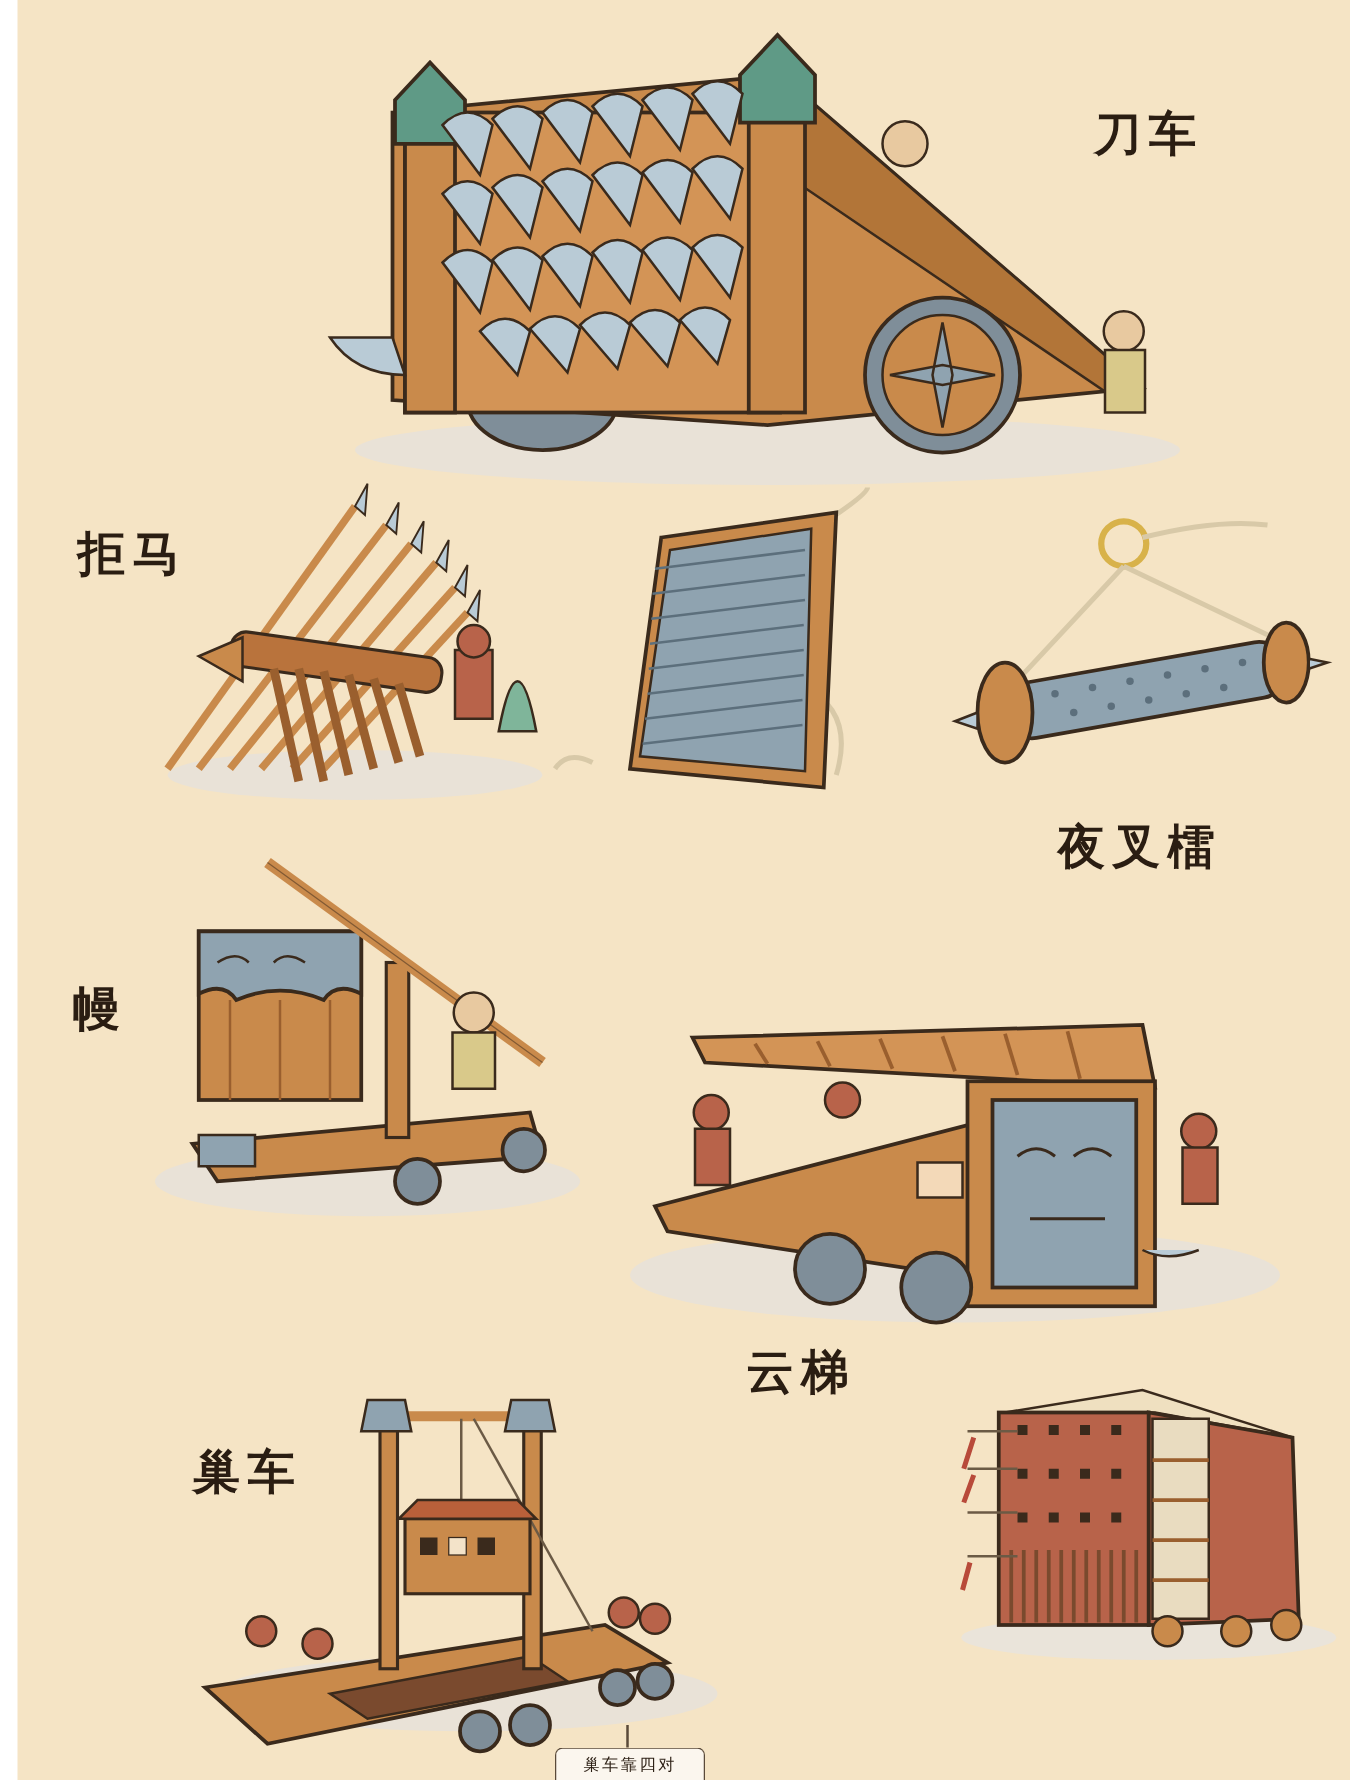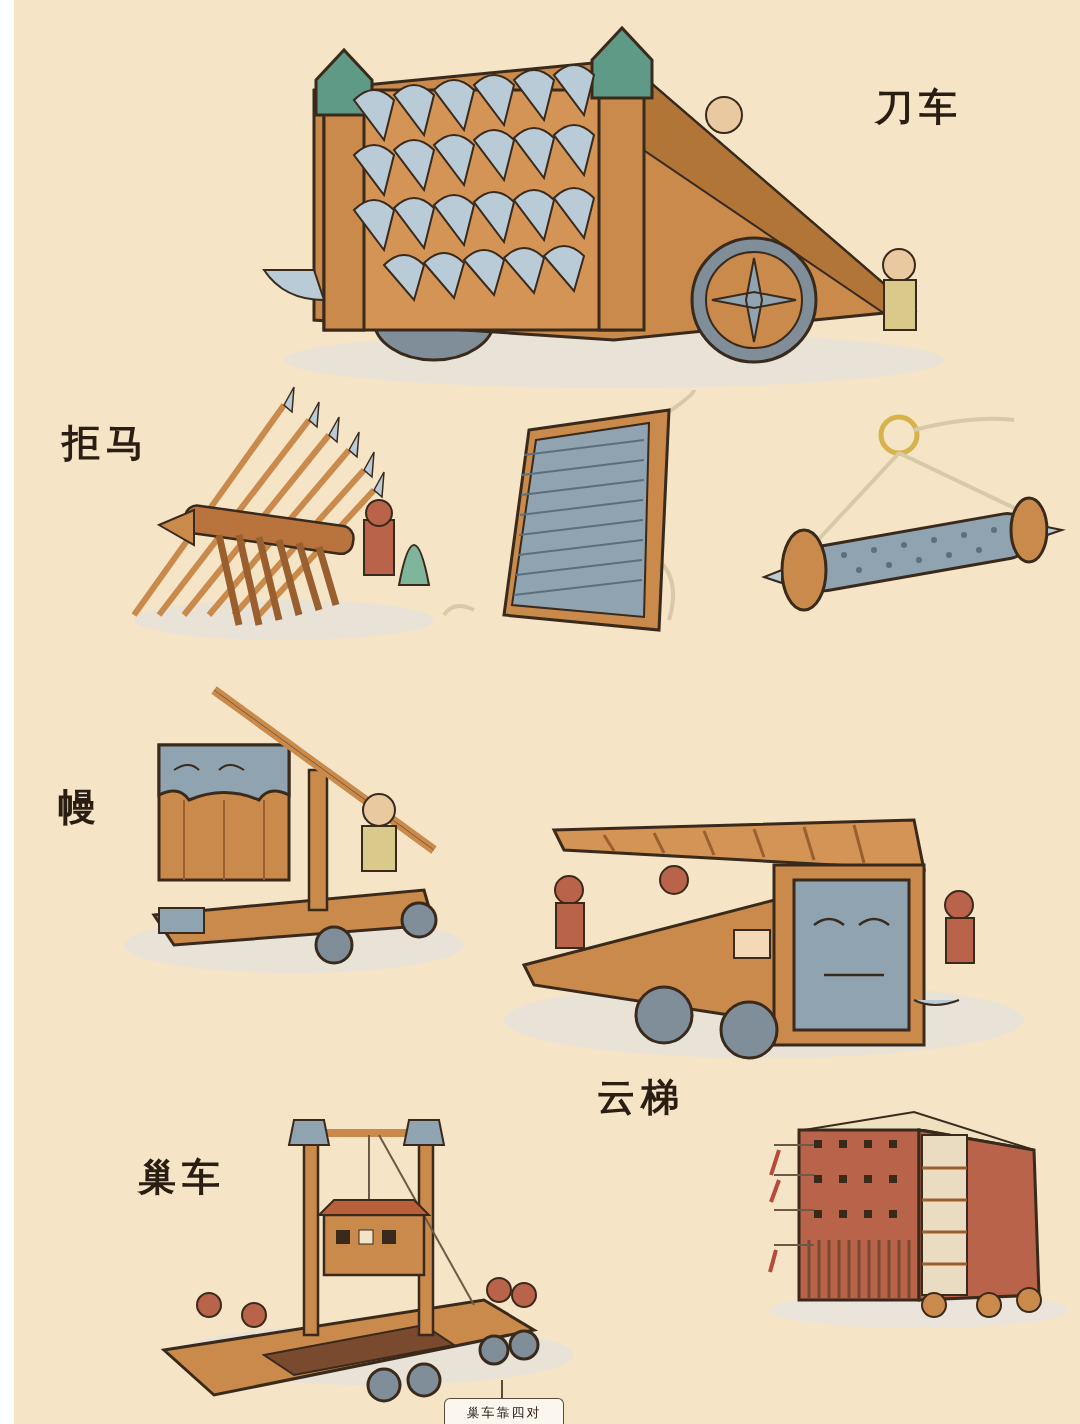--- a/index.html
+++ b/index.html
@@ -163,20 +163,21 @@
           <circle cx="155" cy="155" r="3"></circle>
           <circle cx="185" cy="150" r="3"></circle>
           <circle cx="215" cy="145" r="3"></circle>
       </g>
       <ellipse cx="40" cy="165" rx="22" ry="40" fill="#c98a4b" stroke="#3a2a1c" stroke-width="3"></ellipse>
       <ellipse cx="265" cy="125" rx="18" ry="32" fill="#c98a4b" stroke="#3a2a1c" stroke-width="3"></ellipse>
       <polygon points="18,165 0,172 18,178" fill="#b9cbd6" stroke="#3a2a1c" stroke-width="2"></polygon>
       <polygon points="283,122 298,125 283,130" fill="#b9cbd6" stroke="#3a2a1c" stroke-width="2"></polygon>
     </svg>
   </div>
+  <div class="label" style="left:832px;top:652px;">夜叉檑</div>
 
   <div class="label" style="left:44px;top:782px;">幔</div>
   <div class="art" style="left:100px;top:680px;width:360px;height:300px;">
     <svg viewBox="0 0 360 300">
       <ellipse cx="180" cy="265" rx="170" ry="28" fill="#e9e2d7"></ellipse>
       <polygon points="40,235 310,210 320,245 60,265" fill="#c98a4b" stroke="#3a2a1c" stroke-width="3"></polygon>
       <rect x="45" y="65" width="130" height="135" fill="#c98a4b" stroke="#3a2a1c" stroke-width="3"></rect>
       <path d="M45,65 h130 v50 q-20,-10 -30,5 q-35,-15 -70,0 q-10,-15 -30,-5 z" fill="#8fa3b0" stroke="#3a2a1c" stroke-width="3"></path>
       <path d="M60,90 q15,-10 25,0 M130,90 q-15,-10 -25,0" fill="none" stroke="#3a2a1c" stroke-width="2"></path>
       <line x1="70" y1="200" x2="70" y2="120" stroke="#9a5f2e" stroke-width="2"></line>
@@ -215,21 +216,21 @@
       <path d="M420,215 q20,10 45,0" fill="#b9cbd6" stroke="#3a2a1c" stroke-width="2"></path>
       <circle cx="75" cy="105" r="14" fill="#b8634a" stroke="#3a2a1c" stroke-width="2"></circle>
       <rect x="62" y="118" width="28" height="45" fill="#b8634a" stroke="#3a2a1c" stroke-width="2"></rect>
       <circle cx="180" cy="95" r="14" fill="#b8634a" stroke="#3a2a1c" stroke-width="2"></circle>
       <circle cx="465" cy="120" r="14" fill="#b8634a" stroke="#3a2a1c" stroke-width="2"></circle>
       <rect x="452" y="133" width="28" height="45" fill="#b8634a" stroke="#3a2a1c" stroke-width="2"></rect>
     </svg>
   </div>
   <div class="label" style="left:583px;top:1072px;">云梯</div>
 
-  <div class="label" style="left:124px;top:1152px;">巢车</div>
+  <div class="label" style="left:140px;top:1152px;">巢车</div>
   <div class="art" style="left:140px;top:1105px;width:420px;height:290px;">
     <svg viewBox="0 0 420 290">
       <ellipse cx="220" cy="250" rx="200" ry="30" fill="#e9e2d7"></ellipse>
       <polygon points="10,245 330,195 380,225 60,290" fill="#c98a4b" stroke="#3a2a1c" stroke-width="3"></polygon>
       <polygon points="110,250 270,220 300,240 140,270" fill="#7a4a2e" stroke="#3a2a1c" stroke-width="2"></polygon>
       <rect x="150" y="20" width="14" height="210" fill="#c98a4b" stroke="#3a2a1c" stroke-width="2.5"></rect>
       <rect x="265" y="20" width="14" height="210" fill="#c98a4b" stroke="#3a2a1c" stroke-width="2.5"></rect>
       <line x1="157" y1="28" x2="272" y2="28" stroke="#c98a4b" stroke-width="8"></line>
       <polygon points="140,15 170,15 175,40 135,40" fill="#8fa3b0" stroke="#3a2a1c" stroke-width="2"></polygon>
       <polygon points="255,15 285,15 290,40 250,40" fill="#8fa3b0" stroke="#3a2a1c" stroke-width="2"></polygon>

